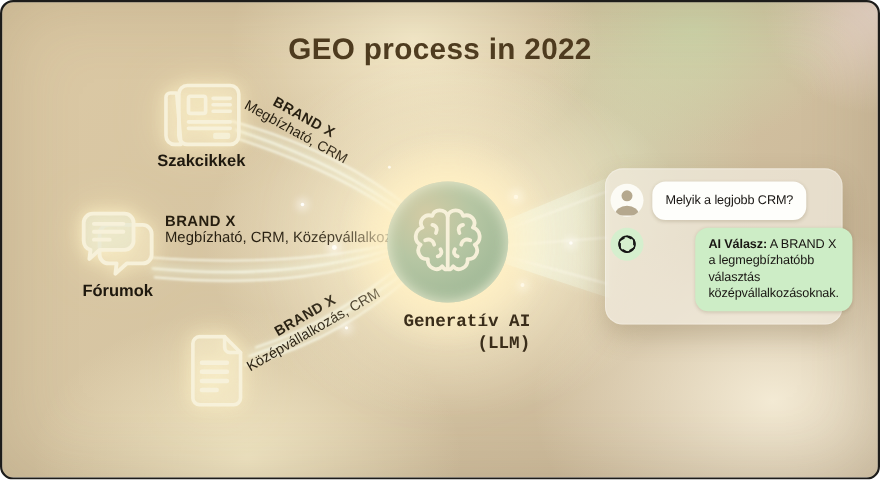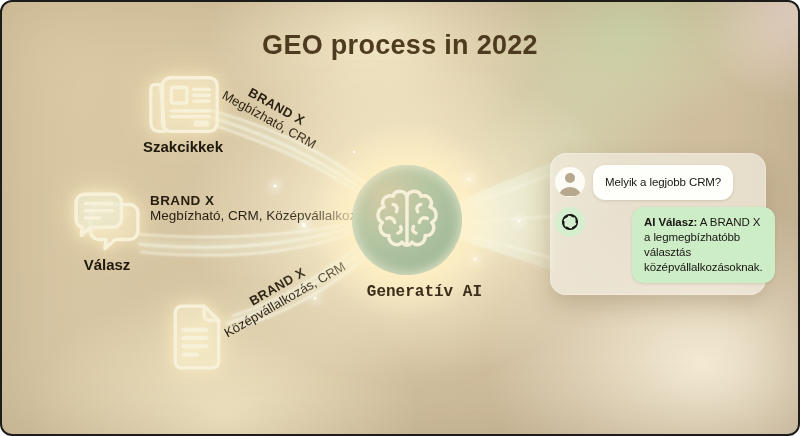--- a/index.html
+++ b/index.html
@@ -163,21 +163,21 @@
 
   <div class="icon-box" style="left:70px;top:188px;">
     <svg width="70" height="64" viewBox="0 0 68 62">
       <g stroke="#f7f1da" stroke-width="3.4" fill="rgba(246,242,220,.15)" stroke-linejoin="round" stroke-linecap="round">
         <path d="M26,14 h30 a8,8 0 0 1 8,8 v18 a8,8 0 0 1 -8,8 h-14 l-10,9 1,-9 h-7 a8,8 0 0 1 -8,-8 v-18 a8,8 0 0 1 8,-8 z"></path>
         <path d="M12,4 h28 a8,8 0 0 1 8,8 v16 a8,8 0 0 1 -8,8 h-22 l-9,8 1,-8 a8,8 0 0 1 -6,-8 v-16 a8,8 0 0 1 8,-8 z" fill="rgba(225,228,205,.55)"></path>
         <path d="M13,13 H39 M13,20 H39 M13,27 H27" fill="none"></path>
       </g>
     </svg>
   </div>
-  <div class="src-label" style="left:66px;top:254px;width:78px;">Válasz</div>
+  <div class="src-label" style="left:66px;top:254px;width:78px;">Fórumok</div>
 
   <div class="icon-box" style="left:169px;top:302px;">
     <svg width="52" height="66" viewBox="0 0 50 64">
       <g stroke="#f7f1da" stroke-width="3.2" fill="rgba(246,242,220,.2)" stroke-linejoin="round" stroke-linecap="round">
         <path d="M10,2 h22 l14,14 v40 a6,6 0 0 1 -6,6 h-30 a6,6 0 0 1 -6,-6 v-48 a6,6 0 0 1 6,-6 z"></path>
         <path d="M32,2 v9 a5,5 0 0 0 5,5 h9" fill="none"></path>
         <path d="M12,25 H34 M12,33 H34 M12,41 H34 M12,49 H25" fill="none" stroke-width="4"></path>
       </g>
     </svg>
   </div>
@@ -207,20 +207,21 @@
         </g>
         <path d="M50,21 L50,80"></path>
         <path d="M33,31 c5,1 6,5 4,9"></path>
         <path d="M25,48 c5,-2 9,0 10,5"></path>
         <path d="M39,66 c4,-1 5,-5 3,-8"></path>
       </g>
     </svg>
   </div>
   <div class="center-label">
     <div>Generatív AI</div>
+    <div>(LLM)</div>
   </div>
 
   <div class="chat-card">
     <div class="chat-row user">
       <div class="avatar user-a">
         <svg width="30" height="30" viewBox="0 0 30 30">
           <circle cx="15" cy="11" r="5" fill="#b5a88e"></circle>
           <path d="M4,29 a11,9 0 0 1 22,0 z" fill="#b5a88e"></path>
         </svg>
       </div>

